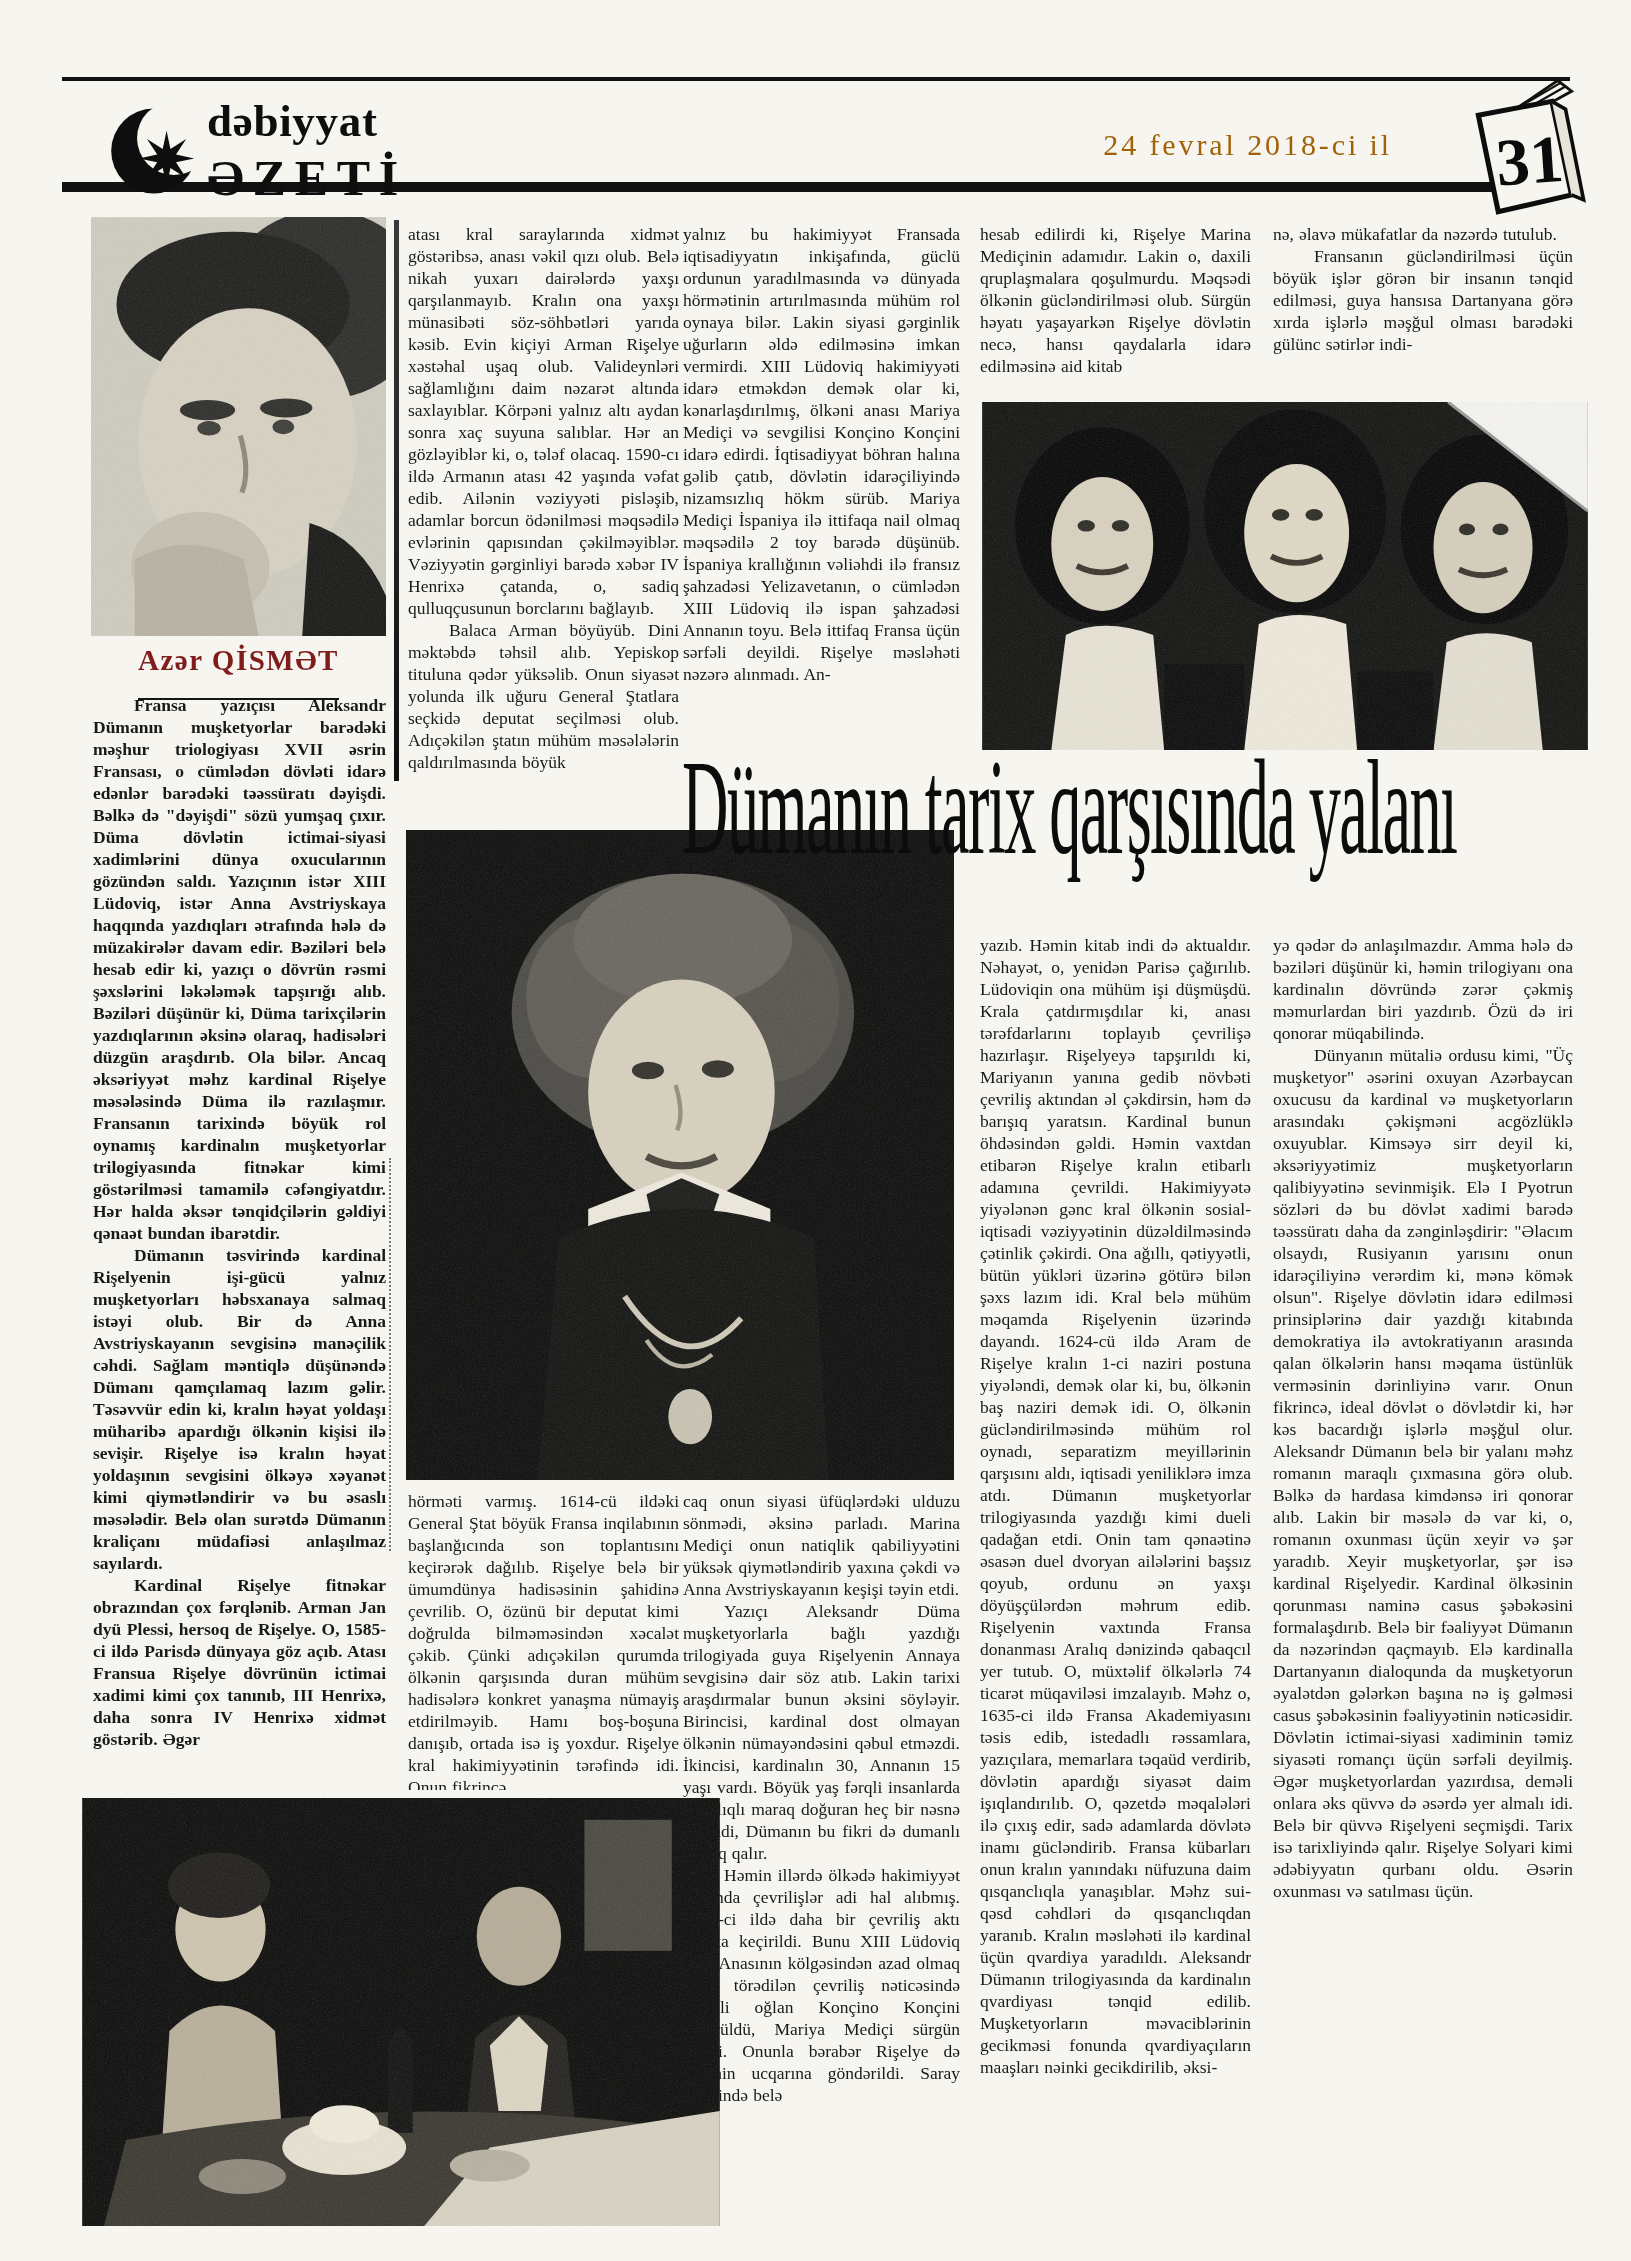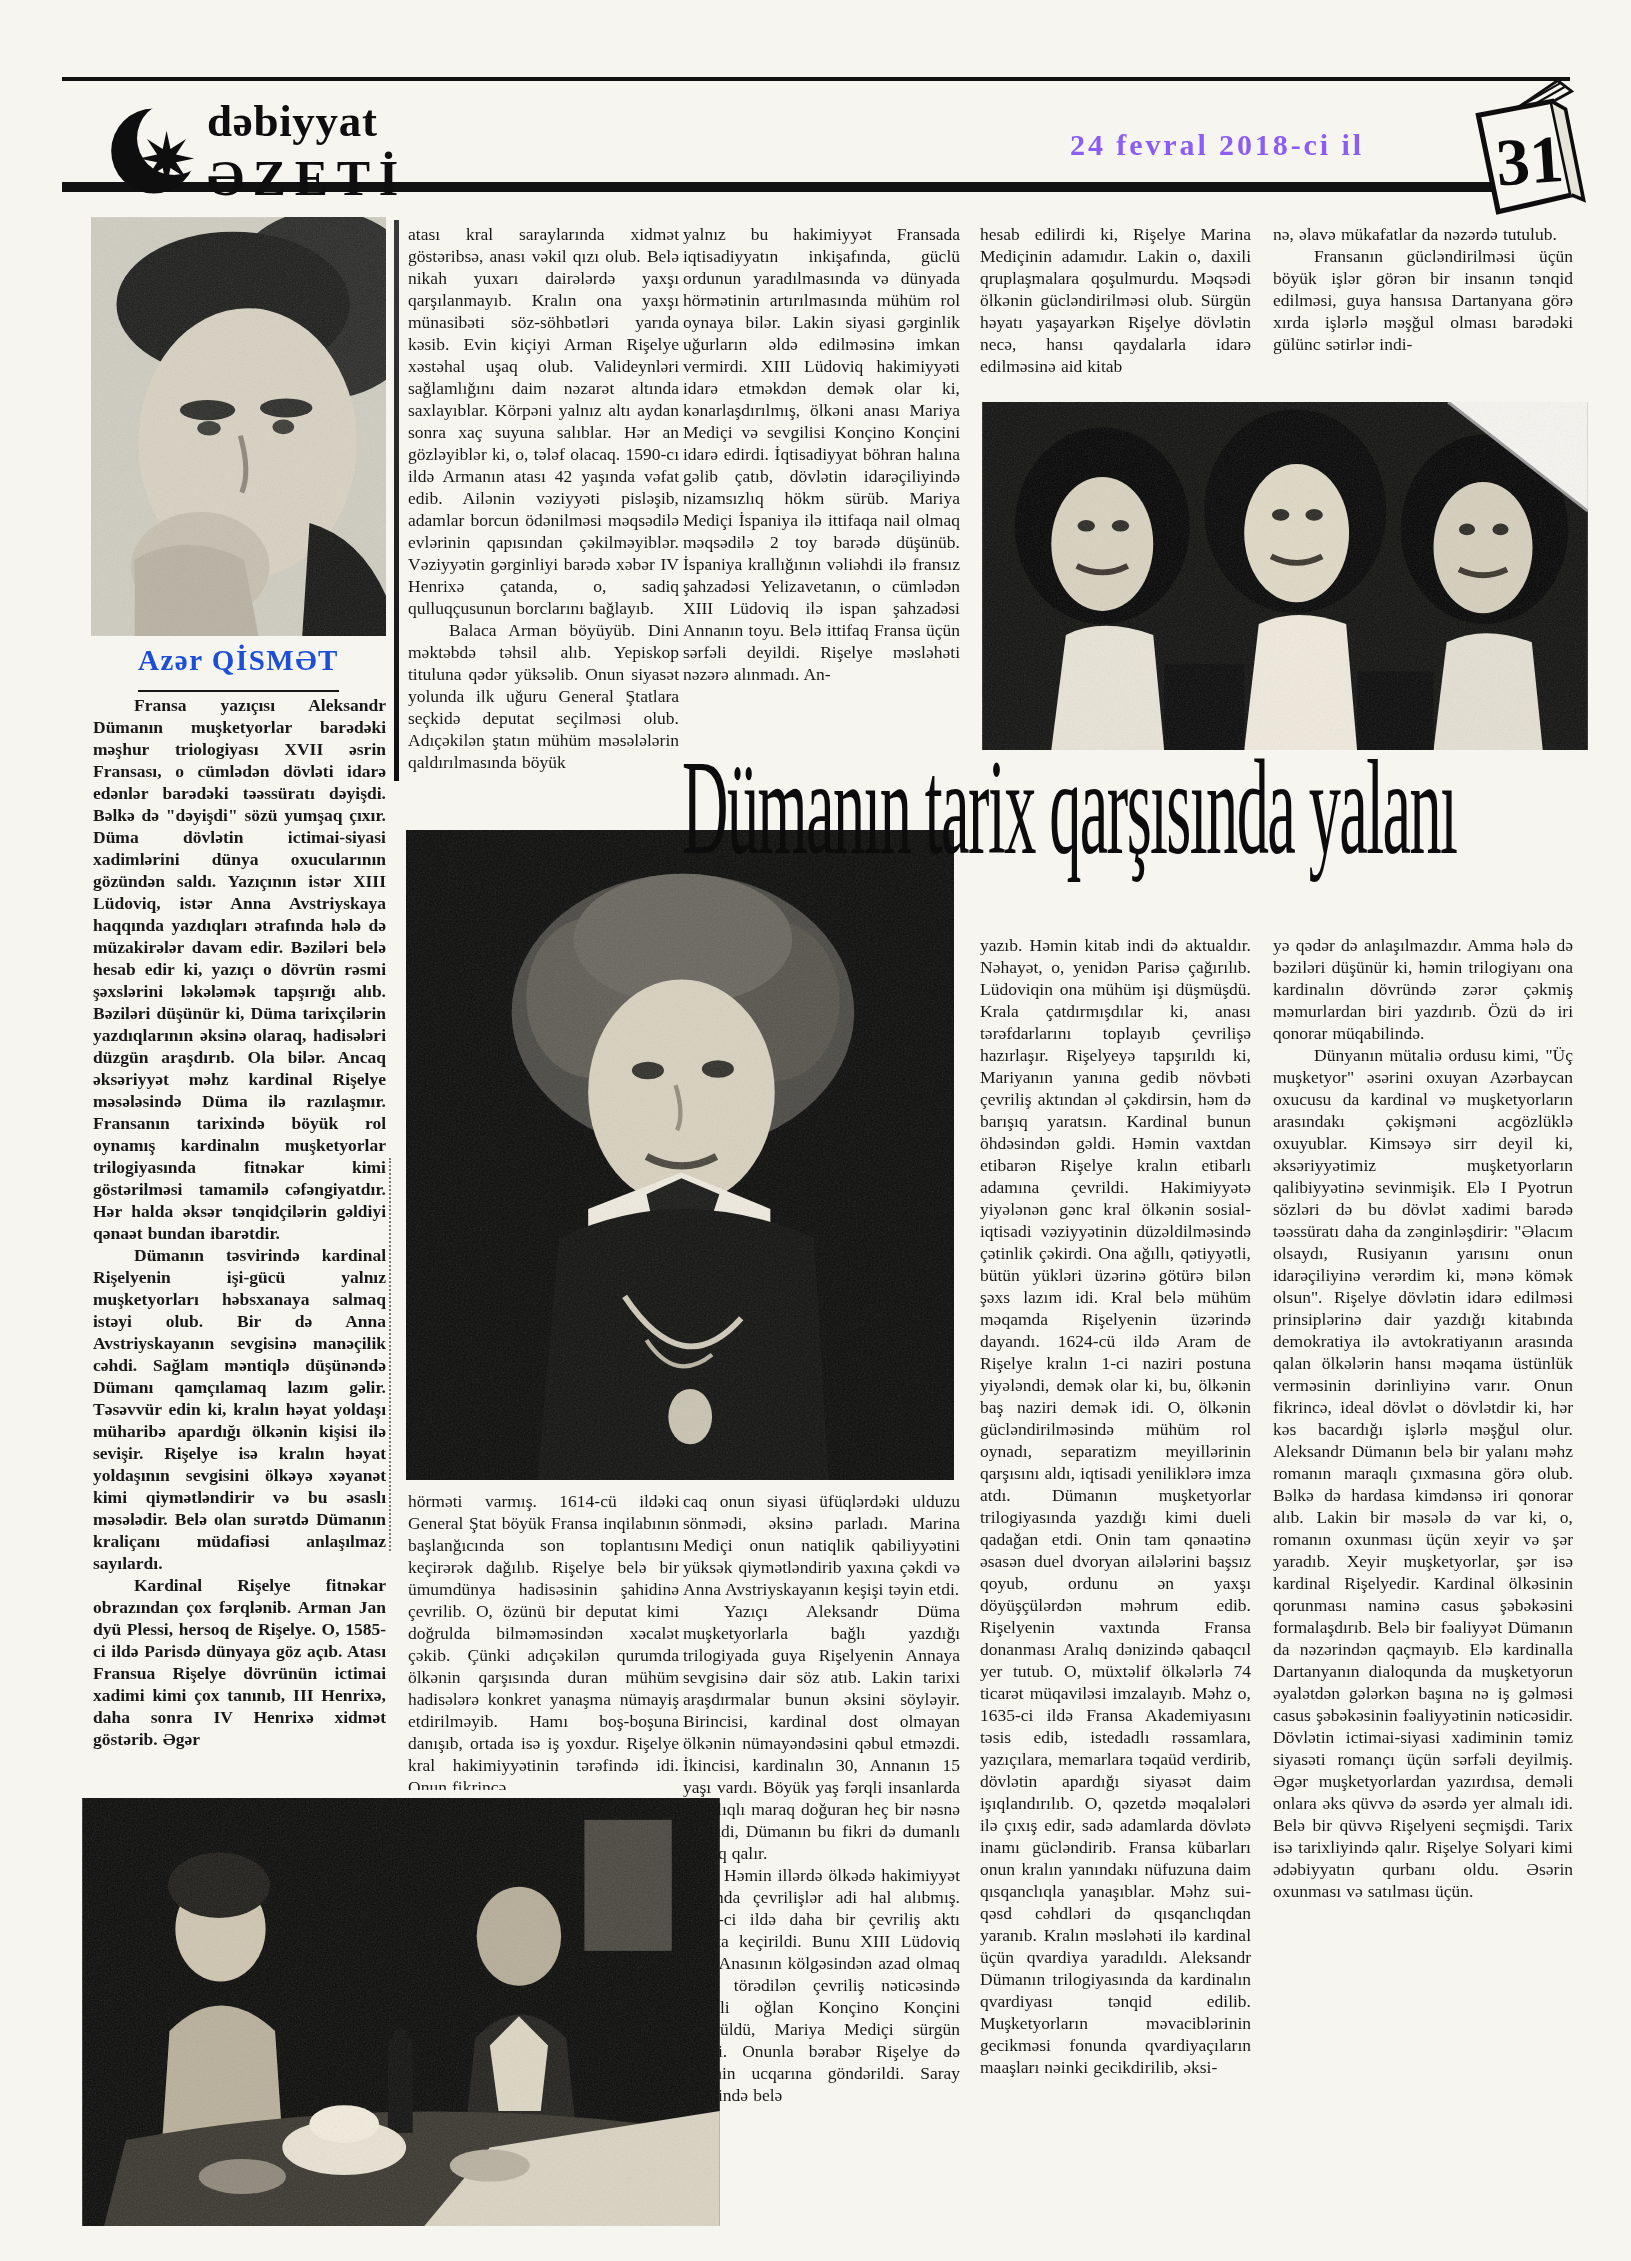--- a/index.html
+++ b/index.html
@@ -3,33 +3,33 @@
 <meta charset="utf-8">
 <style>
   html,body{margin:0;padding:0;background:#888;}
   .page{
     position:relative;width:1632px;height:2261px;background:#f6f5f0;
     font-family:"Liberation Serif", serif;color:#191919;overflow:hidden;
   }
   .rule{position:absolute;background:#111;}
   .masthead-logo1{position:absolute;left:195px;top:95px;font-size:45px;font-weight:bold;letter-spacing:0.7px;color:#0e0e0e;margin-left:12px;}
   .masthead-logo2{position:absolute;left:207px;top:149px;font-size:50px;font-weight:bold;letter-spacing:8.7px;color:#0e0e0e;}
-  .issue-date{position:absolute;left:1042px;top:128px;width:350px;text-align:center;font-size:30px;font-weight:bold;letter-spacing:2.9px;color:#8b5cf6;}
+  .issue-date{position:absolute;left:1042px;top:128px;width:350px;text-align:right;font-size:30px;font-weight:normal;letter-spacing:2.9px;color:#a16207;}
   .colblock{
     position:absolute;text-align:justify;font-size:17.5px;line-height:22px;
     overflow:hidden;z-index:1;word-spacing:0.7px;
   }
   .colblock p{margin:0;text-indent:41px;}
   .colblock p.cont{text-indent:0;}
   .author-caption{
     position:absolute;left:91px;top:644px;width:295px;text-align:center;z-index:2;
   }
   .author-caption span{
     display:inline-block;font-size:29px;font-weight:bold;letter-spacing:1.5px;
-    border-bottom:2.9px solid #151515;padding-bottom:13px;color:#1d4ed8;
+    border-bottom:2.9px solid #151515;padding-bottom:21px;color:#7f1d1d;
   }
   .headline{position:absolute;left:682px;top:731px;width:932px;height:168px;z-index:7;overflow:visible;}
   .headline span{
     display:inline-block;white-space:nowrap;font-family:"Liberation Serif", serif;
     font-size:117px;font-weight:500;color:#0c0c0c;letter-spacing:-2.9px;
     transform:scale(0.55,1.15);transform-origin:0 0;
   }
   .photo{position:absolute;z-index:2;display:block;}
   .divider{position:absolute;z-index:1;}
 </style>

